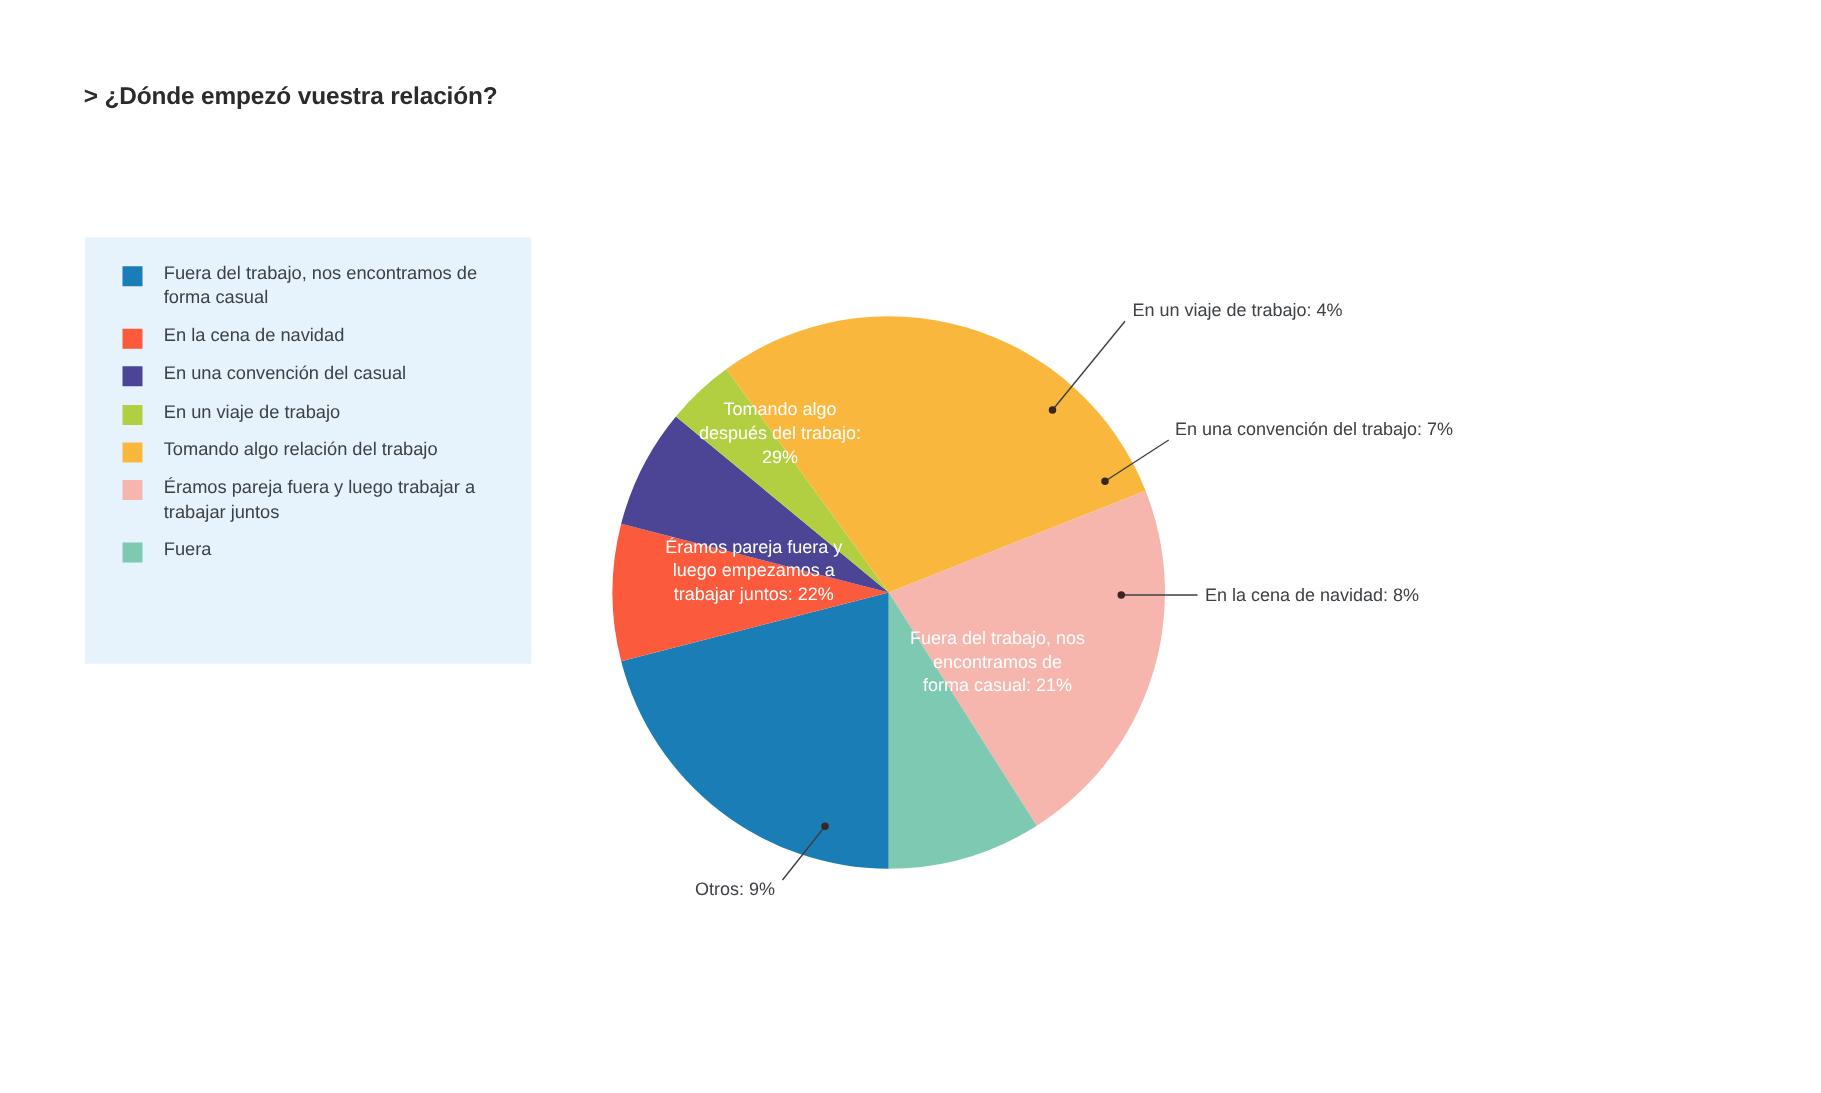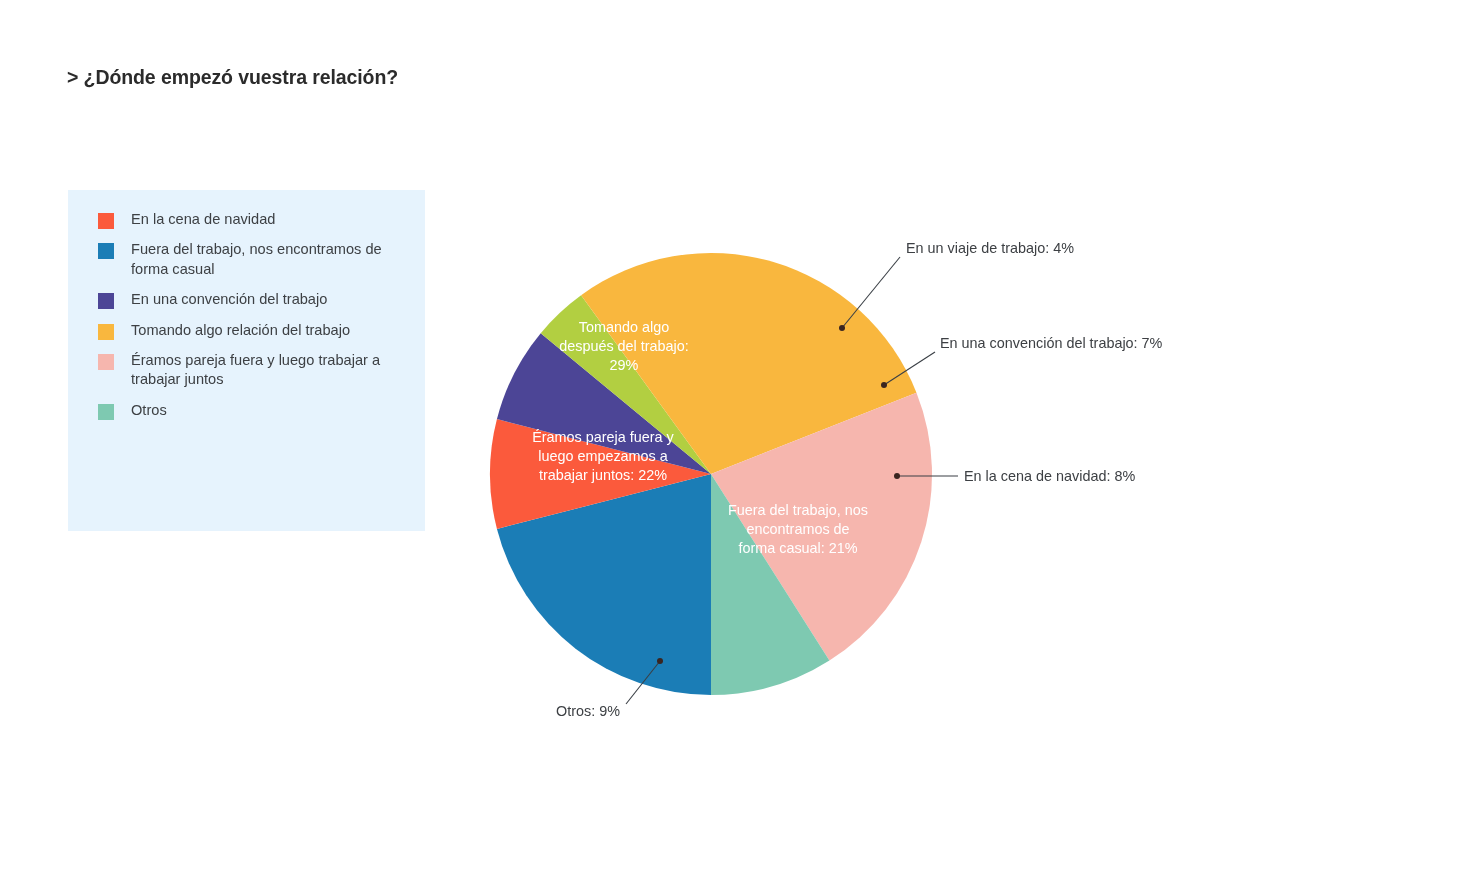--- a/index.html
+++ b/index.html
@@ -101,42 +101,46 @@
 </head>
 <body>
 
 <div id="page">
 
   <div id="title">&gt; ¿Dónde empezó vuestra relación?</div>
 
   <div id="legend-panel" style="background: rgb(230, 243, 253);">
     <div id="legend-list">
         <div class="legend-item">
+          <span class="legend-swatch" style="background: rgb(27, 125, 182);"></span>
+          <span class="legend-label">Fuera del trabajo, nos encontramos de forma casual</span>
+        </div>
+        <div class="legend-item">
           <span class="legend-swatch" style="background: rgb(251, 90, 60);"></span>
           <span class="legend-label">En la cena de navidad</span>
         </div>
         <div class="legend-item">
-          <span class="legend-swatch" style="background: rgb(27, 125, 182);"></span>
-          <span class="legend-label">Fuera del trabajo, nos encontramos de forma casual</span>
+          <span class="legend-swatch" style="background: rgb(76, 69, 150);"></span>
+          <span class="legend-label">En una convención del casual</span>
         </div>
         <div class="legend-item">
-          <span class="legend-swatch" style="background: rgb(76, 69, 150);"></span>
-          <span class="legend-label">En una convención del trabajo</span>
+          <span class="legend-swatch" style="background: rgb(178, 207, 65);"></span>
+          <span class="legend-label">En un viaje de trabajo</span>
         </div>
         <div class="legend-item">
           <span class="legend-swatch" style="background: rgb(249, 183, 62);"></span>
           <span class="legend-label">Tomando algo relación del trabajo</span>
         </div>
         <div class="legend-item">
           <span class="legend-swatch" style="background: rgb(246, 182, 174);"></span>
           <span class="legend-label">Éramos pareja fuera y luego trabajar a trabajar juntos</span>
         </div>
         <div class="legend-item">
           <span class="legend-swatch" style="background: rgb(126, 201, 177);"></span>
-          <span class="legend-label">Otros</span>
+          <span class="legend-label">Fuera</span>
         </div>
       </div>
   </div>
 
   <div id="chart-area">
     <svg id="pie-svg" width="780" height="560" viewBox="0 0 780 560">
       <g id="pie-slices">
           <path d="M 271 264 L 271.00 485.00 A 221 221 0 0 1 56.94 318.96 Z" fill="#1b7db6"></path>
           <path d="M 271 264 L 56.94 318.96 A 221 221 0 0 1 56.94 209.04 Z" fill="#fb5a3c"></path>
           <path d="M 271 264 L 56.94 209.04 A 221 221 0 0 1 100.72 123.13 Z" fill="#4c4596"></path>

